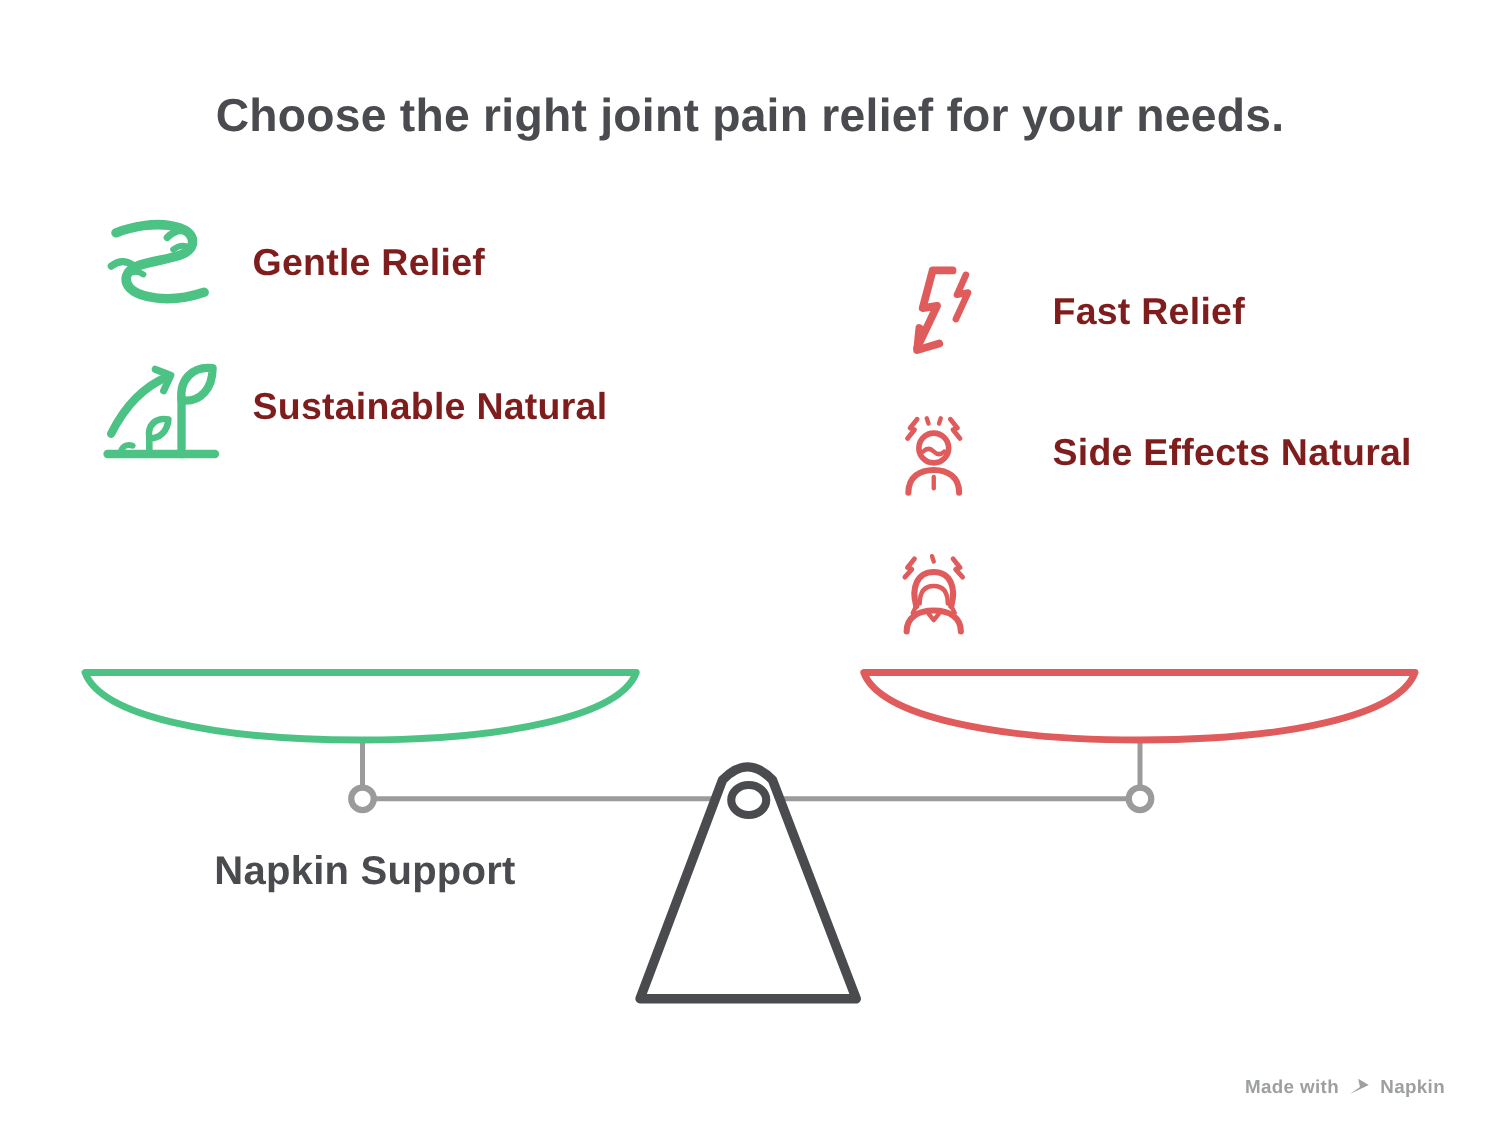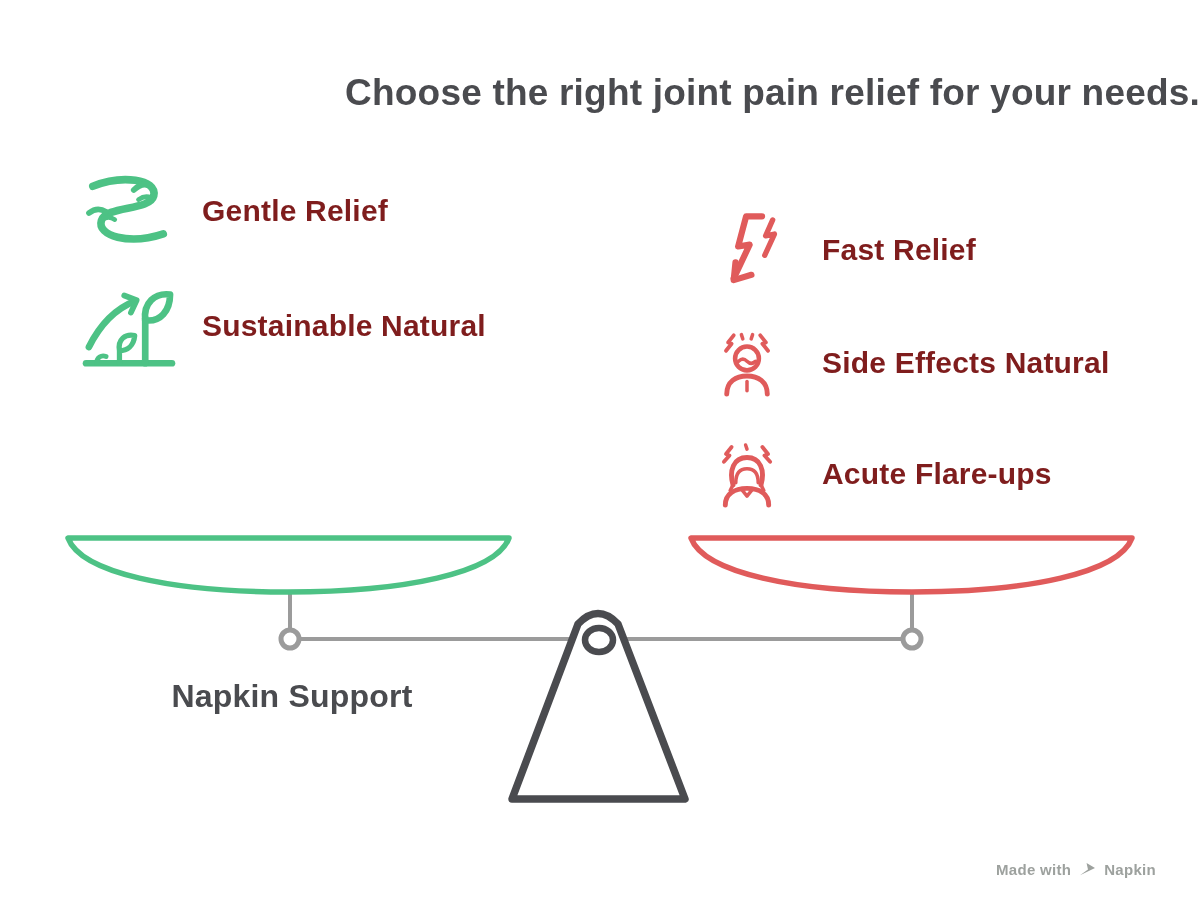--- a/index.html
+++ b/index.html
@@ -12,41 +12,41 @@
     position: relative;
     width: 1200px;
     height: 900px;
     background: #ffffff;
     overflow: hidden;
   }
   .page-title {
     position: absolute;
     top: 72px; left: 0;
     width: 1200px;
-    text-align: right;
+    text-align: center;
     font-size: 37px;
     font-weight: 800;
     letter-spacing: 0.2px;
     color: #4a4b4f;
   }
   .item-row {
     position: absolute;
     display: flex;
     align-items: center;
     height: 86px;
   }
   .item-row .icon-box {
     flex: 0 0 auto;
     display: flex;
     align-items: center;
     justify-content: center;
   }
   .item-row.left-row { left: 80px; }
   .item-row.left-row .icon-box { width: 98px; height: 84px; margin-right: 24px; }
-  .item-row.right-row { left: 710px; }
+  .item-row.right-row { left: 710px; gap: 20px; }
   .item-row.right-row .icon-box { width: 74px; height: 84px; margin-right: 38px; }
   .item-label {
     font-size: 30px;
     font-weight: 800;
     line-height: 38px;
     letter-spacing: 0.2px;
     color: #7f1d1d;
   }
   .left-row .item-label { width: 310px; }
   .right-row .item-label { width: 300px; }
@@ -155,21 +155,20 @@
         <path d="M30 63 C24 42 31 24 50 24 C69 24 76 42 70 63" stroke-width="7"></path>
         <path d="M34 60 Q34 40 50 40 Q66 40 66 60" stroke-width="5"></path>
         <path d="M30 63 L26 71 M70 63 L74 71" stroke-width="5"></path>
         <path d="M19 92 C19 76 32 68 50 68 C68 68 81 76 81 92" stroke-width="7"></path>
         <path d="M42 69 L50 79 L58 69" stroke-width="5"></path>
         <path d="M17 30 L25 21 L20 19 L28 9" stroke-width="5.5"></path>
         <path d="M83 30 L75 21 L80 19 L72 9" stroke-width="5.5"></path>
         <path d="M48 6 L50 12" stroke-width="5"></path>
       </svg>
     </div>
-    <div class="item-label">Acute Flare-ups</div>
   </div>
 
   <svg class="scale-svg" viewBox="0 0 1200 900">
 
     <line x1="290" y1="639" x2="912" y2="639" stroke="#9B9B9B" stroke-width="4"></line>
     <line x1="290" y1="592" x2="290" y2="631" stroke="#9B9B9B" stroke-width="4"></line>
     <line x1="912" y1="592" x2="912" y2="631" stroke="#9B9B9B" stroke-width="4"></line>
 
     <circle cx="290" cy="639" r="9" fill="#ffffff" stroke="#9B9B9B" stroke-width="5"></circle>
     <circle cx="912" cy="639" r="9" fill="#ffffff" stroke="#9B9B9B" stroke-width="5"></circle>

